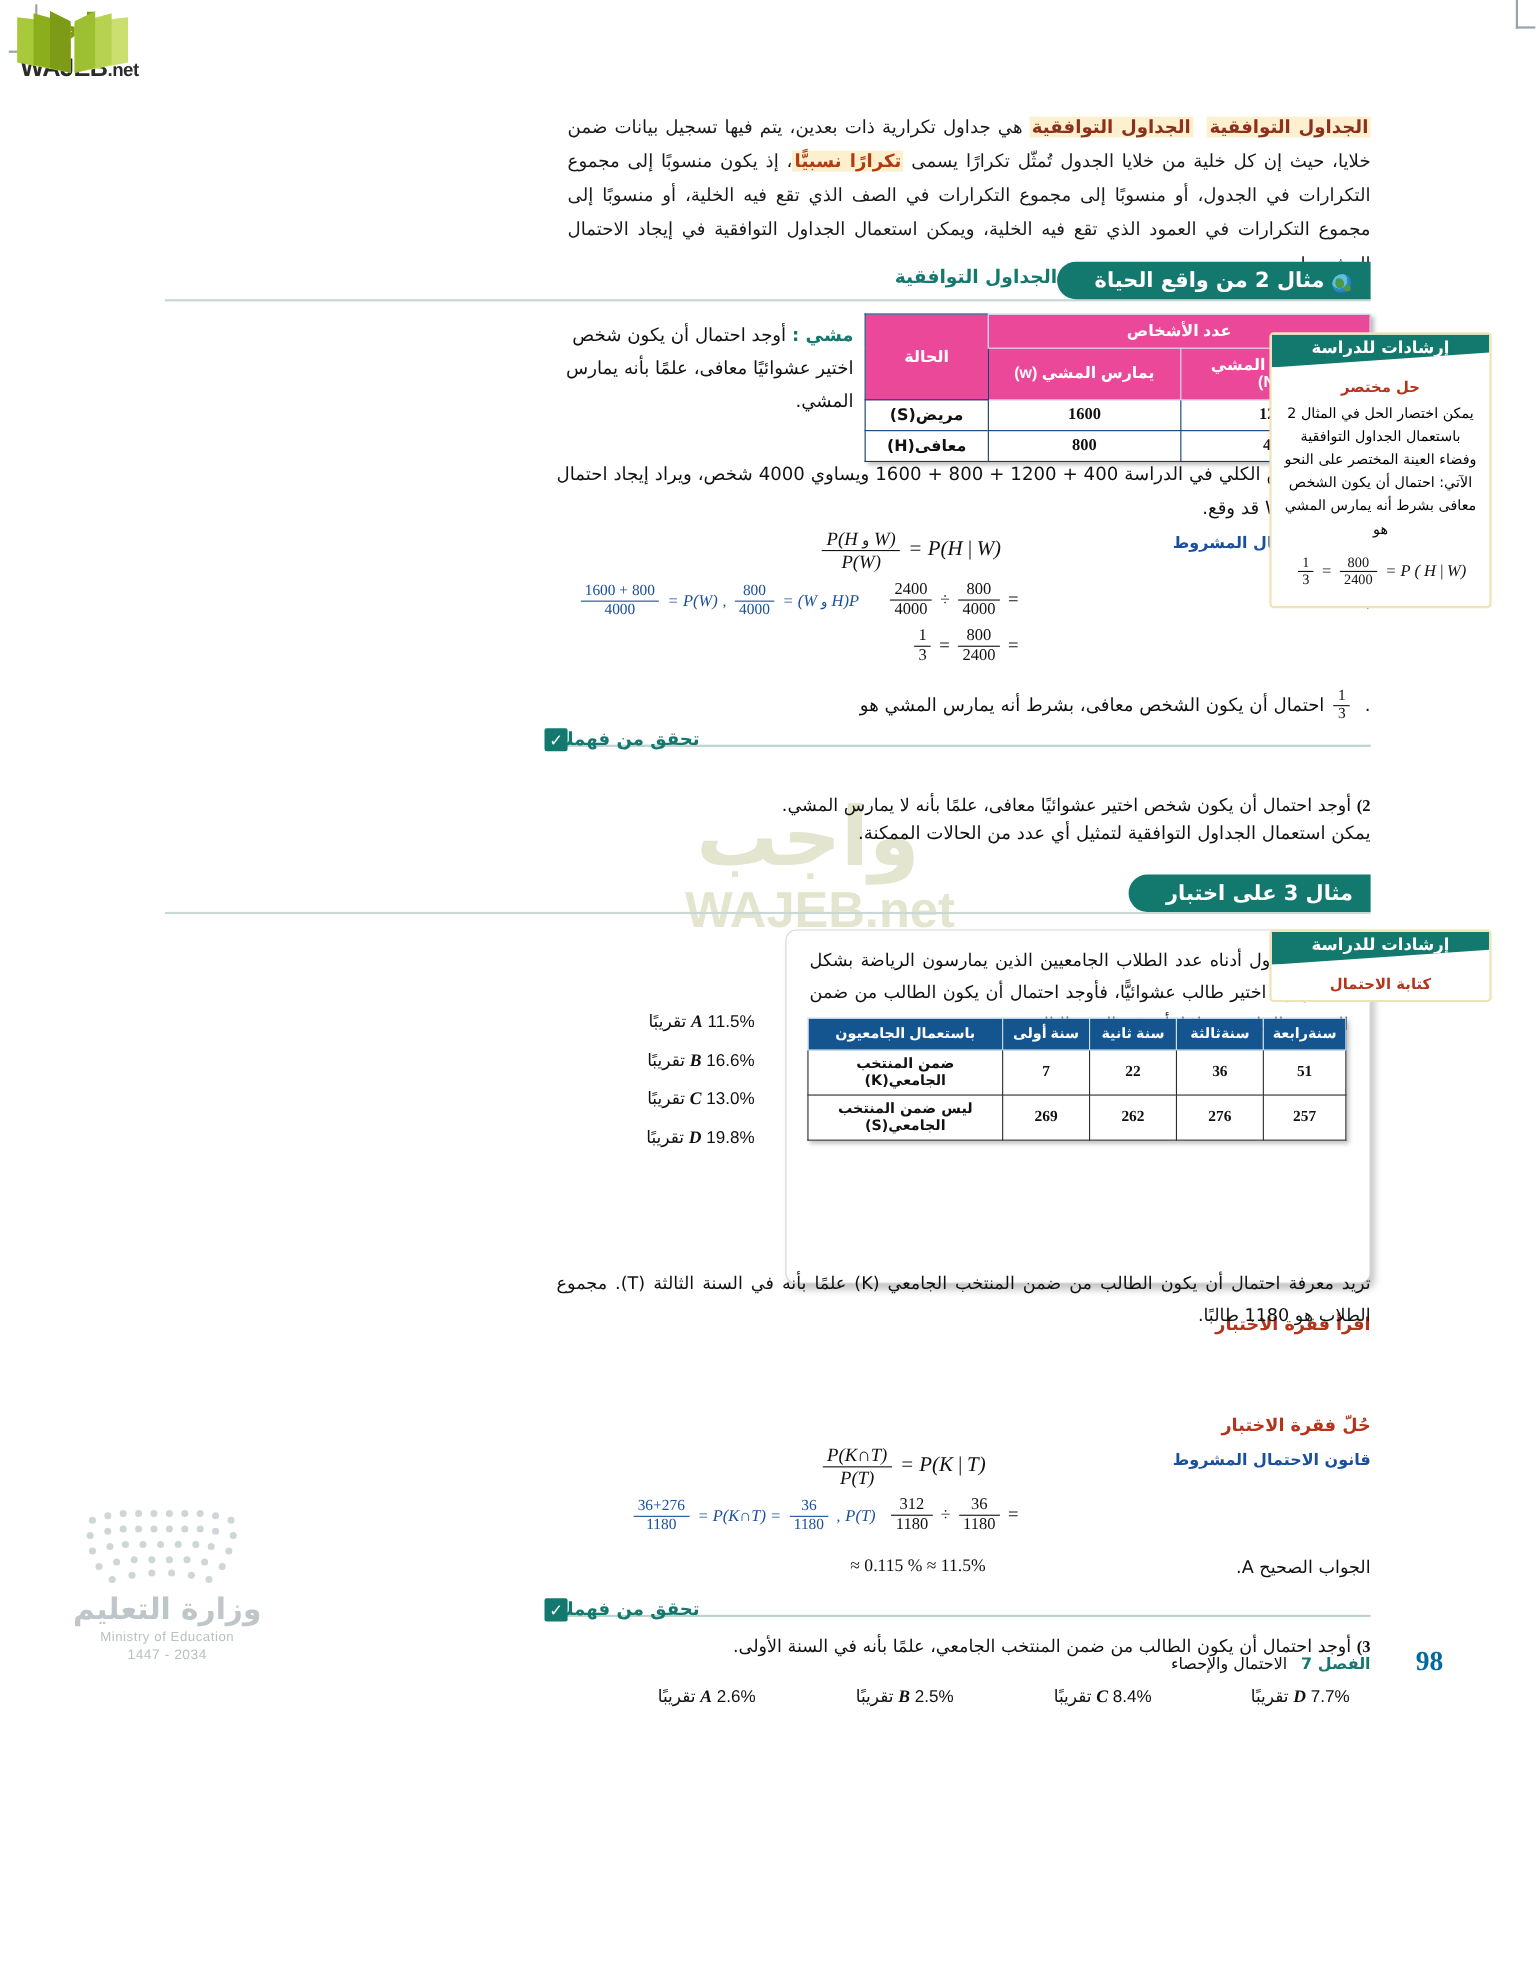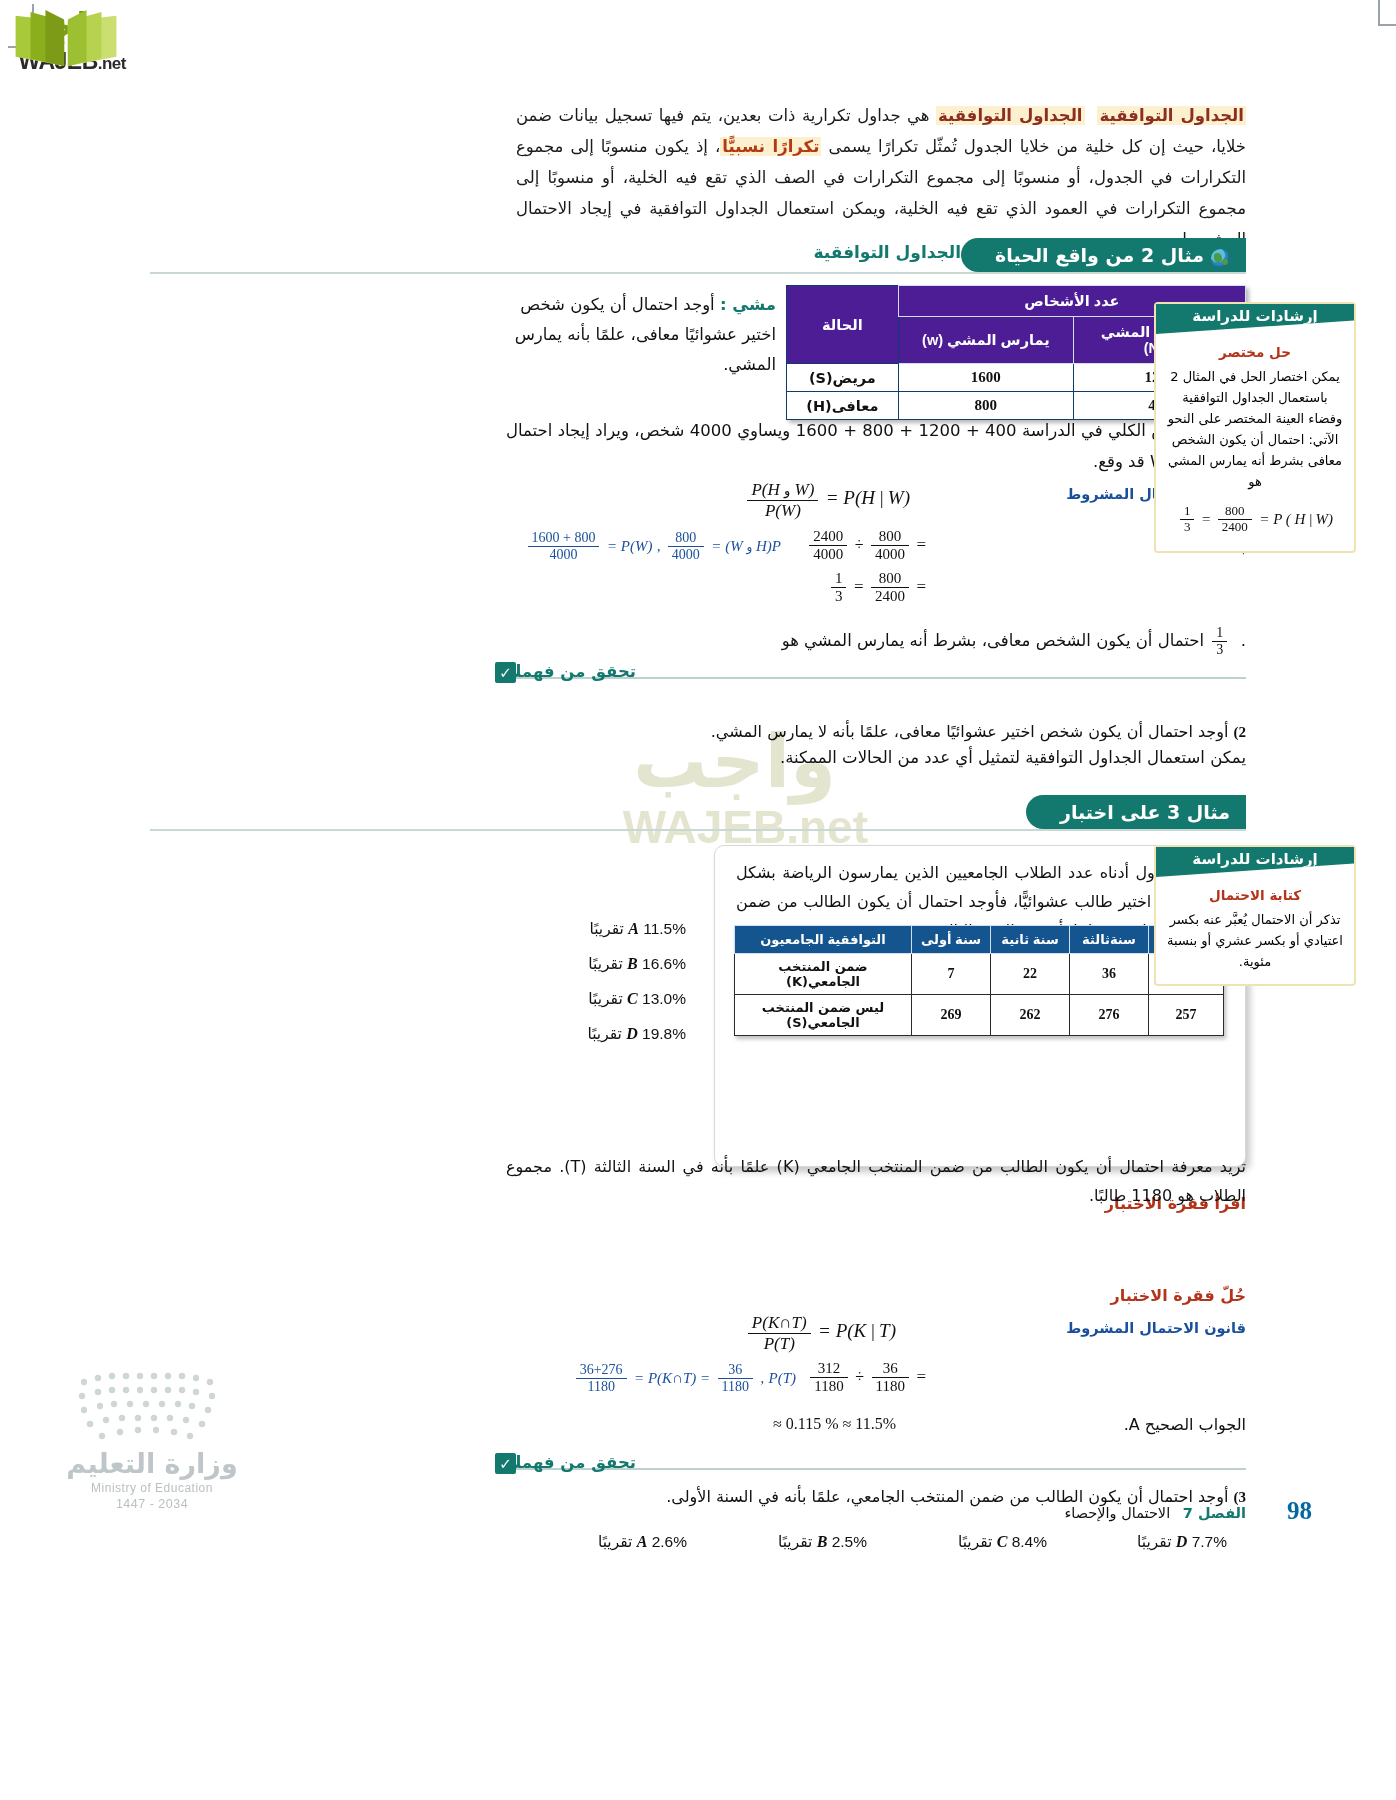--- a/index.html
+++ b/index.html
@@ -76,21 +76,21 @@
     background:#4b9b45;border-radius:50%;
   }
 
   
   .tbl2{
     position:absolute;border-collapse:collapse;
     font-size:14.5px;direction:rtl;
     box-shadow:3px 3px 4px rgba(0,0,0,.28);
   }
   .tbl2 th,.tbl2 td{border:1px solid #0b3d6e;text-align:center;}
-  .tbl2 thead th{background:#4c1d95;color:#fff;font-weight:bold;padding:7px 10px;}
+  .tbl2 thead th{background:#ec4899;color:#fff;font-weight:bold;padding:7px 10px;}
   .tbl2 thead th.inner{border-color:#cfe0ef;}
   .tbl2 tbody td{background:#fff;color:#111;padding:5px 10px;font-size:15px;font-weight:bold;font-family:"Liberation Serif",serif;}
   .tbl2 tbody td.lbl{font-family:"DejaVu Sans",sans-serif;font-weight:bold;font-size:14.5px;}
 
   
   .abs{position:absolute;direction:rtl;}
   .teal-b{color:#13796e;font-weight:bold;}
   .red-b{color:#b3341a;font-weight:bold;}
   .blue-b{color:#1a4f9c;font-weight:bold;}
 
@@ -305,21 +305,21 @@
 
   <div class="abs ar" style="right:170px;top:858px;width:490px;font-size:16px;line-height:29px;text-align:justify;">يوضّح الجدول أدناه عدد الطلاب الجامعيين الذين يمارسون الرياضة بشكل منتظم، إذا اختير طالب عشوائيًّا، فأوجد احتمال أن يكون الطالب من ضمن المنتخب الجامعي، علمًا بأنه في السنة الثالثة.</div>
 
   <table class="tbl3" style="right:172px;top:925px;width:490px;">
     <thead>
       <tr>
         <th style="width:56px;">سنةرابعة</th>
         <th style="width:62px;">سنةثالثة</th>
         <th style="width:62px;">سنة ثانية</th>
         <th style="width:62px;">سنة أولى</th>
-        <th>التوافقية الجامعيون</th>
+        <th>باستعمال الجامعيون</th>
       </tr>
     </thead>
     <tbody>
       <tr>
         <td>51</td>
         <td>36</td>
         <td>22</td>
         <td>7</td>
         <td class="lbl">ضمن المنتخب الجامعي(K)</td>
       </tr>
@@ -348,21 +348,20 @@
   <div class="choice" style="right:700px;top:1025px;">
     <span class="ltr">D</span>
     <span style="margin-right:10px;">19.8% تقريبًا</span>
   </div>
 
   <div class="hintbox" style="right:40px;top:845px;">
     <div class="hdr ar">
       <span>إرشادات للدراسة</span>
     </div>
     <div class="ttl ar">كتابة الاحتمال</div>
-    <div class="body ar">تذكر أن الاحتمال يُعبَّر عنه بكسر اعتيادي أو بكسر عشري أو بنسبة مئوية.</div>
   </div>
 
   <div class="abs ar red-b" style="right:150px;top:1194px;font-size:16px;">اقرأ فقرة الاختبار</div>
   <div class="abs ar" style="right:150px;top:1152px;width:740px;font-size:16px;line-height:29px;text-align:justify;">تريد معرفة احتمال أن يكون الطالب من ضمن المنتخب الجامعي (K) علمًا بأنه في السنة الثالثة (T). مجموع الطلاب هو 1180 طالبًا.</div>
 
   <div class="abs ar red-b" style="right:150px;top:1286px;font-size:16px;">حُلّ فقرة الاختبار</div>
 
   <div class="abs" style="right:500px;top:1313px;">
     <span class="math" style="font-size:19px;">P(K | T) =</span>
     <span class="frac math" style="font-size:17px;">

